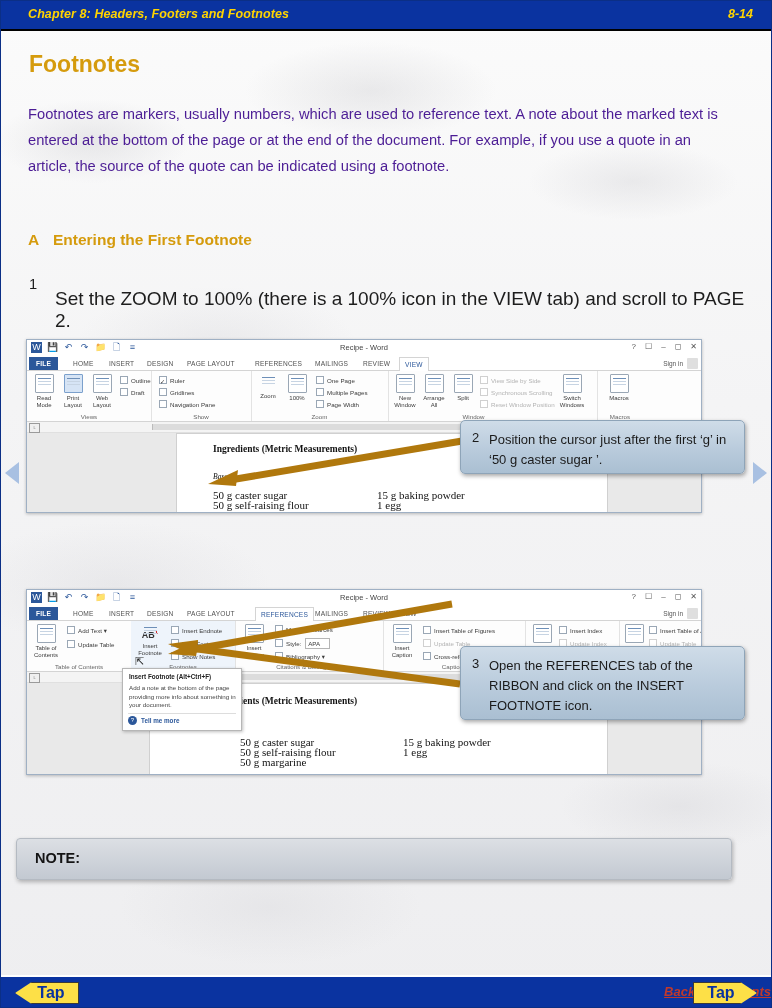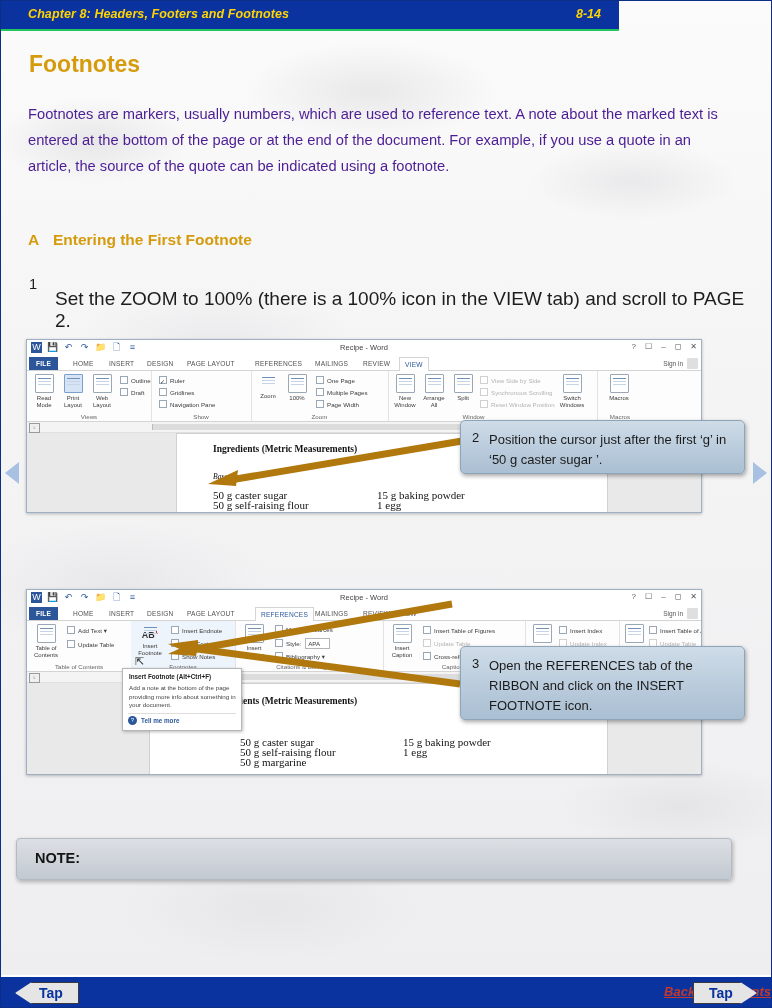--- a/index.html
+++ b/index.html
@@ -24,23 +24,23 @@
       linear-gradient(#fbfbfb,#f4f4f5 40%,#eeeef0 100%);
     z-index:0;
   }
   .page-border{
     position:absolute;left:0;top:0;width:770px;height:1006px;
     border:1px solid #0b2f86;pointer-events:none;z-index:60;
   }
 
   
   .header{
-    position:absolute;left:1px;top:1px;width:618px;height:28px;
+    position:absolute;left:1px;top:1px;width:770px;height:28px;
     background:#0a33a0;
-    border-bottom:2px solid #22c55e;
+    border-bottom:2px solid #000000;
     z-index:20;
   }
   .header-title{
     position:absolute;left:27px;top:6px;
     color:#ffd400;font-size:12.5px;font-weight:bold;font-style:italic;
     letter-spacing:.1px;white-space:nowrap;
   }
   .header-page{
     position:absolute;right:18px;top:6px;
     color:#ffd400;font-size:12.5px;font-weight:bold;font-style:italic;
@@ -208,22 +208,22 @@
     position:absolute;left:1px;bottom:1px;width:770px;height:30px;
     background:#0a33a0;border-top:2px solid #ffffff;z-index:20;
   }
   .footer-link{
     position:absolute;left:0;right:0;top:7px;text-align:right;
     color:#c0392b;font-size:13px;font-weight:bold;font-style:italic;
     text-decoration:underline;cursor:pointer;padding-left:26px;
   }
   .tapbtn{
     position:absolute;top:5px;width:46px;height:20px;
-    background:#e5e5e5;border:1px solid #3a3a3a;
-    font-size:14px;font-weight:bold;color:#0a33a0;
+    background:#fde047;border:1px solid #3a3a3a;
+    font-size:16px;font-weight:bold;color:#0a33a0;
     text-align:center;line-height:20px;cursor:pointer;
   }
   .tapbtn.left{left:14px;clip-path:polygon(0% 50%,26% 0%,100% 0%,100% 100%,26% 100%);padding-left:8px;width:54px;}
   .tapbtn.right{right:14px;clip-path:polygon(0% 0%,74% 0%,100% 50%,74% 100%,0% 100%);padding-right:8px;width:54px;}
 </style>
 </head>
 <body>
 
 <div class="paper-bg"></div>
 

